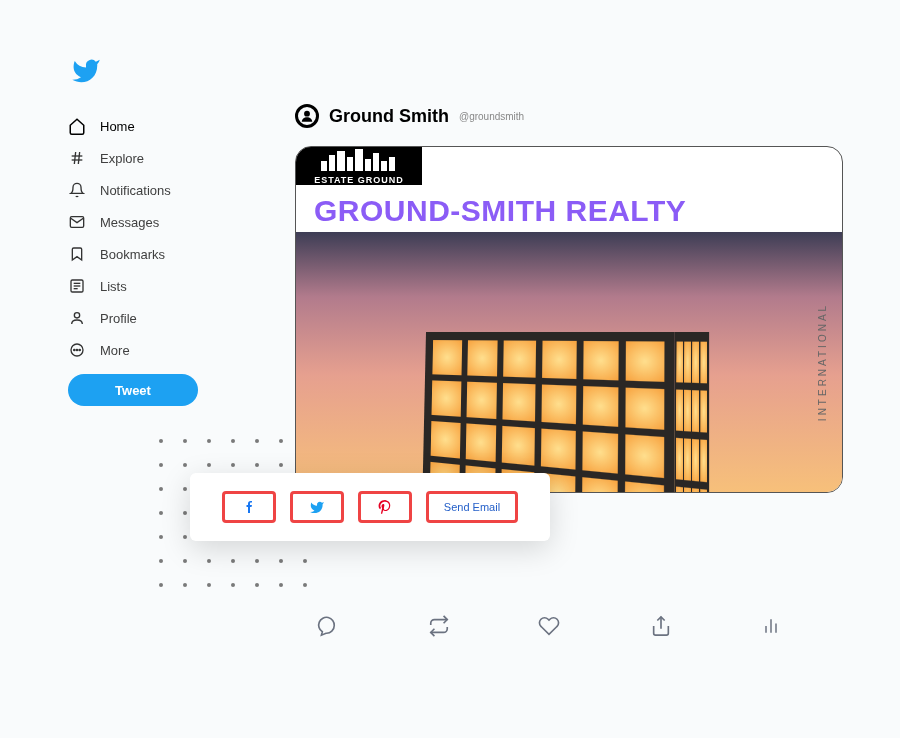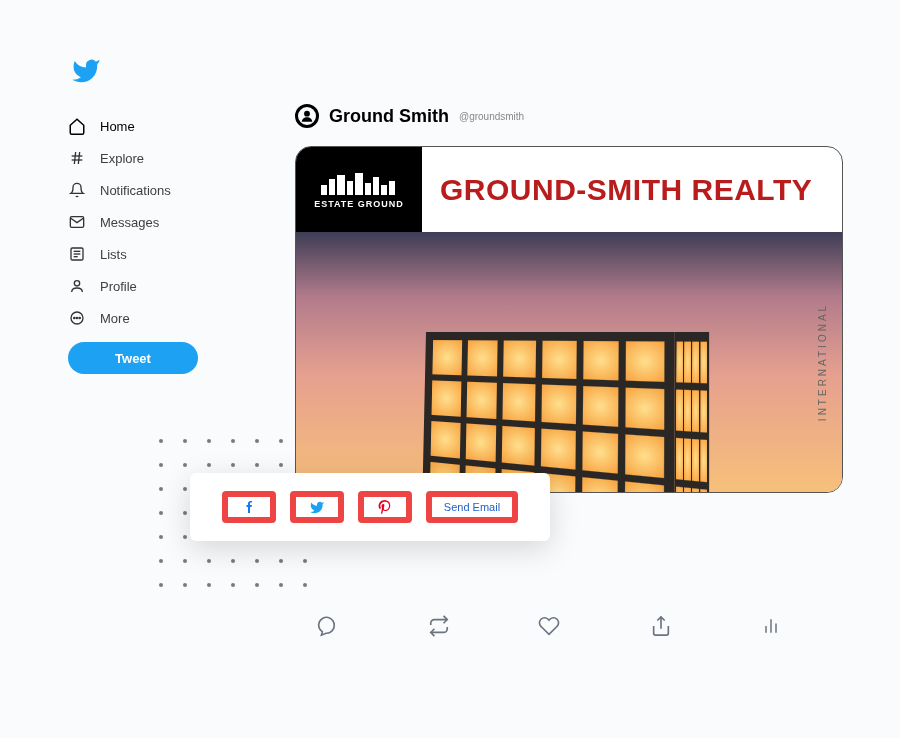--- a/index.html
+++ b/index.html
@@ -83,40 +83,41 @@
   .card {
     width: 548px;
     border: 1px solid #555;
     border-radius: 16px;
     overflow: hidden;
     background: #fff;
   }
   .card-head {
     display: flex;
     height: 85px;
+    flex-direction: column;
   }
   .brand-box {
     width: 126px;
     background:#000;
     color:#fff;
     display:flex;
     flex-direction:column;
     align-items:center;
     justify-content:center;
     gap:4px;
   }
   .brand-box .sub { font-size:9px; letter-spacing:1px; font-weight:600; }
   .headline {
     flex:1;
     padding: 10px 18px;
     font-size: 30px;
     font-weight: 800;
     line-height: 1.05;
     letter-spacing: 0.5px;
-    color:#b91c1c;
+    color:#8b5cf6;
     display:flex; align-items:center;
   }
   .hero {
     position: relative;
     height: 260px;
     background: linear-gradient(180deg,#3d3d55 0%,#b27b8c 25%,#e6a08f 55%,#f7c07a 100%);
     overflow:hidden;
   }
   .building {
     position:absolute;
@@ -169,21 +170,21 @@
     box-shadow: 0 8px 30px rgba(0,0,0,.15);
     display:flex;
     align-items:center;
     justify-content:center;
     gap:14px;
     padding:0 18px;
     z-index:10;
   }
   .sbtn {
     width:54px; height:32px;
-    border:6px solid #ef4444;
+    border:3px solid #ef4444;
     border-radius:4px;
     display:flex; align-items:center; justify-content:center;
     cursor:pointer;
     background:#fff;
   }
   .sbtn.email {
     width:92px;
     color:#2560c9;
     font-size:11px;
     font-weight:500;
@@ -241,20 +242,28 @@
       <span>Notifications</span>
     </div>
     <div class="nav-item">
       <span class="nav-icon">
           <svg width="16" height="16" viewBox="0 0 24 24" fill="none" stroke="#333" stroke-width="2">
             <rect x="2" y="4" width="20" height="16" rx="2"></rect>
             <polyline points="2,6 12,13 22,6"></polyline>
           </svg>
         </span>
       <span>Messages</span>
+    </div>
+    <div class="nav-item">
+      <span class="nav-icon">
+          <svg width="16" height="16" viewBox="0 0 24 24" fill="none" stroke="#333" stroke-width="2">
+            <path d="M19 21l-7-5-7 5V5a2 2 0 0 1 2-2h10a2 2 0 0 1 2 2z"></path>
+          </svg>
+        </span>
+      <span>Bookmarks</span>
     </div>
     <div class="nav-item">
       <span class="nav-icon">
           <svg width="16" height="16" viewBox="0 0 24 24" fill="none" stroke="#333" stroke-width="2">
             <rect x="3" y="3" width="18" height="18" rx="2"></rect>
             <line x1="7" y1="8" x2="17" y2="8"></line>
             <line x1="7" y1="12" x2="17" y2="12"></line>
             <line x1="7" y1="16" x2="13" y2="16"></line>
           </svg>
         </span>

